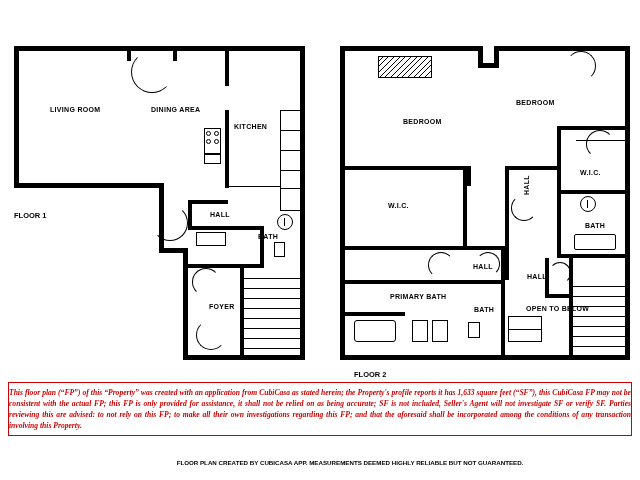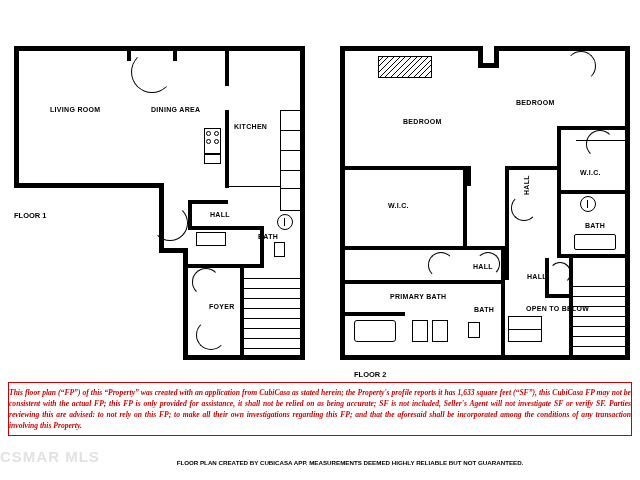--- a/index.html
+++ b/index.html
@@ -263,17 +263,16 @@
     <div class="room-label" style="left:199px; top:273px;">HALL</div>
     <div class="room-label" style="left:62px; top:293px;">PRIMARY BATH</div>
     <div class="room-label" style="left:146px; top:306px;">BATH</div>
     <div class="room-label" style="left:198px; top:305px;">OPEN TO BELOW</div>
 
     <div class="floor-label" style="left:26px; top:370px;">FLOOR 2</div>
   </div>
 
   <div class="disclaimer">This floor plan (“FP”) of this “Property” was created with an application from CubiCasa as stated herein; the Property's profile reports it has 1,633 square feet (“SF”), this CubiCasa FP may not be consistent with the actual FP; this FP is only provided for assistance, it shall not be relied on as being accurate; SF is not included, Seller's Agent will not investigate SF or verify SF.  Parties reviewing this are advised: to not rely on this FP; to make all their own investigations regarding this FP; and that the aforesaid shall be incorporated among the conditions of any transaction involving this Property.</div>
 
-  <div class="watermark">CSMAR MLS</div>
 
   <div class="footer-note">FLOOR PLAN CREATED BY CUBICASA APP. MEASUREMENTS DEEMED HIGHLY RELIABLE BUT NOT GUARANTEED.</div>
 
 </div>
 
 </body></html>

